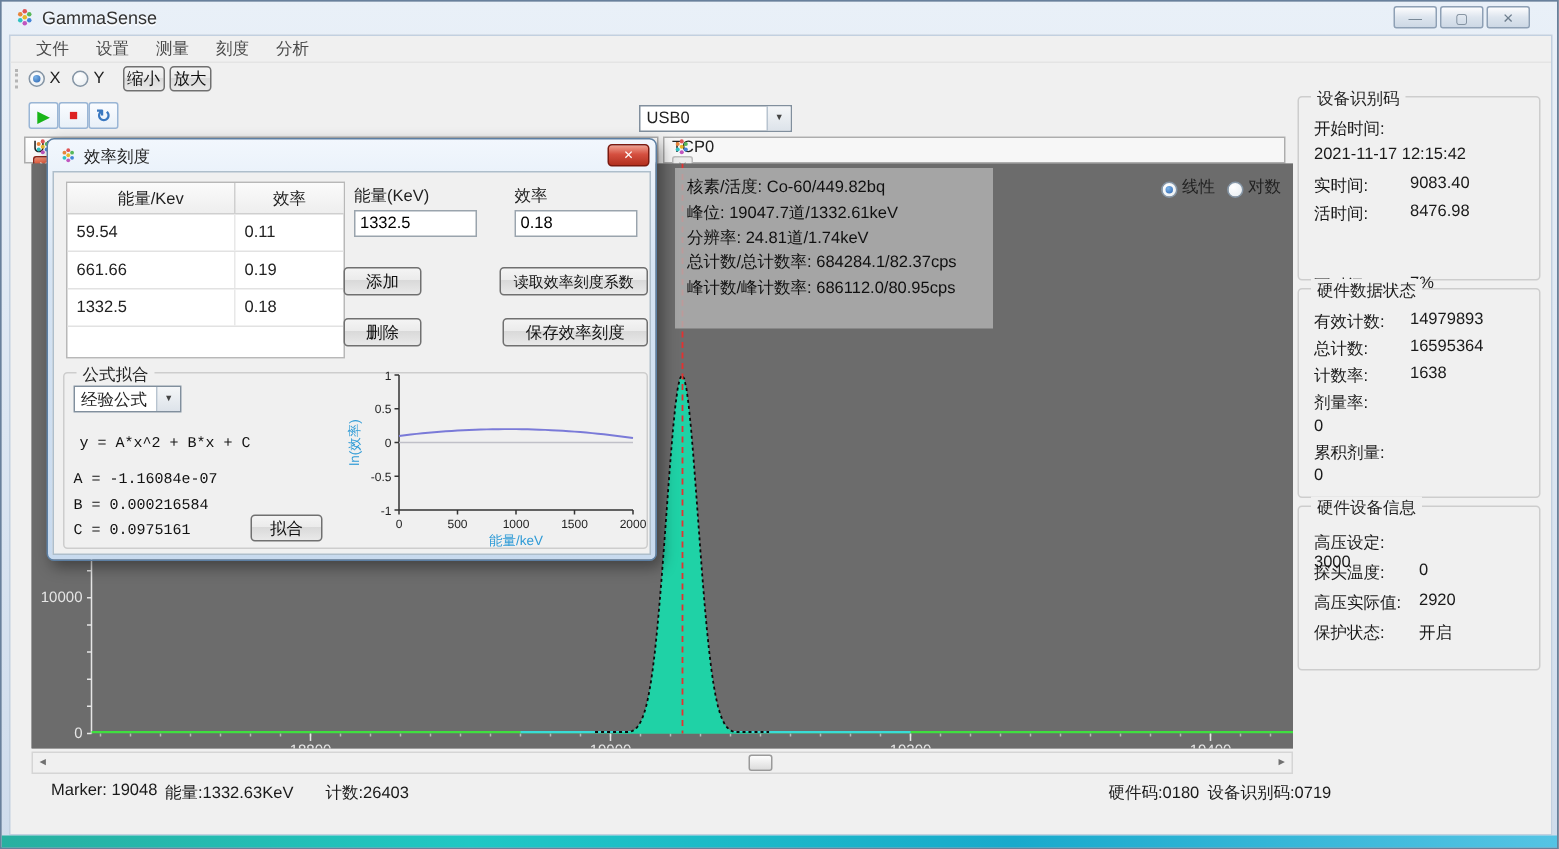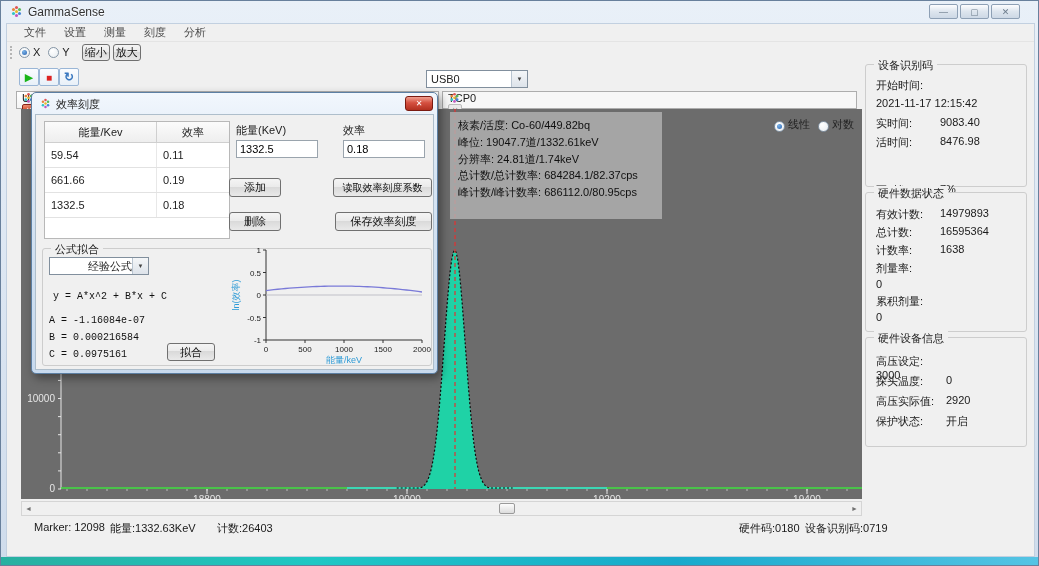--- a/index.html
+++ b/index.html
@@ -237,21 +237,21 @@
     <div class="abs" id="hscroll">
       <div class="abs scroll-arrow" style="left:0;top:0;">
           <span>◄</span>
         </div>
       <div class="abs scroll-arrow" style="right:0;top:0;">
           <span>►</span>
         </div>
       <div class="abs" id="scroll-thumb"></div>
     </div>
 
-    <div class="abs status-text" style="left:27px;top:497px;">Marker: 12098</div>
+    <div class="abs status-text" style="left:27px;top:497px;">Marker: 19048</div>
     <div class="abs status-text" style="left:103px;top:497px;">能量:1332.63KeV</div>
     <div class="abs status-text" style="left:210px;top:497px;">计数:26403</div>
     <div class="abs status-text" style="left:732px;top:497px;">硬件码:0180</div>
     <div class="abs status-text" style="left:798px;top:497px;">设备识别码:0719</div>
 
     <div class="abs groupbox" style="left:858px;top:40px;width:162px;height:123px;">
       <span class="gtitle">设备识别码</span>
       <div class="sb-row" style="top:13px;">
           <span class="lab">开始时间:</span>
           <span></span>
@@ -355,21 +355,21 @@
       <input class="abs textbox" style="left: 200px; top: 25px; width: 82px; height: 18px;" value="1332.5">
       <input class="abs textbox" style="left: 307px; top: 25px; width: 82px; height: 18px;" value="0.18">
 
       <div class="abs w7-btn" style="left:193px;top:63px;width:52px;height:19px;">添加</div>
       <div class="abs w7-btn" style="left:297px;top:63px;width:99px;height:19px;font-size:10px;">读取效率刻度系数</div>
       <div class="abs w7-btn" style="left:193px;top:97px;width:52px;height:19px;">删除</div>
       <div class="abs w7-btn" style="left:299px;top:97px;width:97px;height:19px;">保存效率刻度</div>
 
       <div class="abs groupbox" style="left:6px;top:133px;width:390px;height:118px;background:#f0f0f0;">
         <span class="gtitle" style="background:#f0f0f0;">公式拟合</span>
-        <div class="abs combo" style="left:6px;top:8px;width:100px;height:18px;text-align:right;">
+        <div class="abs combo" style="left:6px;top:8px;width:72px;height:18px;">
           <span class="val">经验公式</span>
           <span class="arrow">▼</span>
         </div>
         <div class="abs mono" style="left:10px;top:42px;">y = A*x^2 + B*x + C</div>
         <div class="abs mono" style="left:6px;top:66px;">A = -1.16084e-07</div>
         <div class="abs mono" style="left:6px;top:83px;">B = 0.000216584</div>
         <div class="abs mono" style="left:6px;top:100px;">C = 0.0975161</div>
         <div class="abs w7-btn" style="left:124px;top:94px;width:48px;height:18px;">拟合</div>
         <svg class="abs" id="fit-svg" style="left:186px;top:-4px;" width="202" height="122">
             <line x1="37" y1="5" x2="37" y2="95" stroke="#333"></line>

